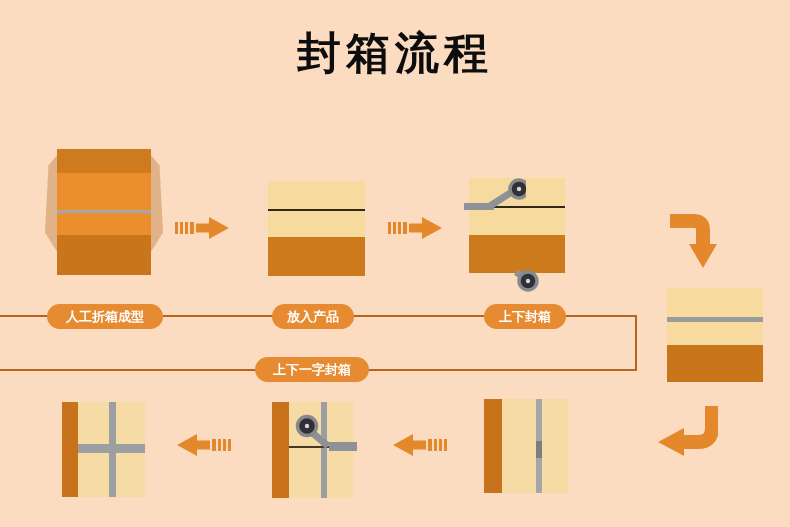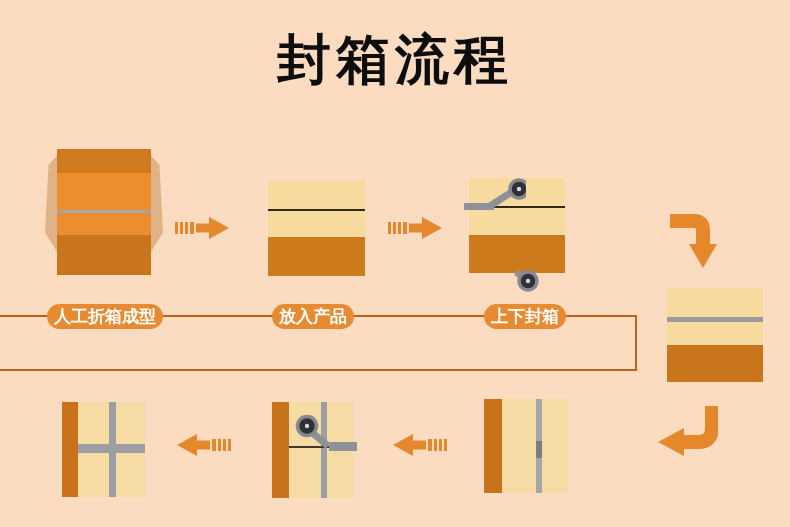--- a/index.html
+++ b/index.html
@@ -13,40 +13,40 @@
     --flap:#e0b287;
   }
   html,body{margin:0;padding:0;}
   .canvas{
     position:relative; width:790px; height:527px; overflow:hidden;
     background:var(--bg);
     font-family:"DejaVu Sans","Liberation Sans",sans-serif;
   }
   .title{
     position:absolute; left:0; top:24px; width:100%; margin:0;
-    text-align:center; font-size:54px; font-weight:bold; letter-spacing:5px;
+    text-align:center; font-size:44px; font-weight:bold; letter-spacing:5px;
     color:var(--title-text);
   }
   
   .carton{position:absolute; display:flex; flex-direction:column; z-index:2;}
   .carton.h{flex-direction:row;}
   .band{width:100%;}
   .carton.h .band{height:100%; width:auto;}
   
   .flap{position:absolute; background:var(--flap); z-index:1;}
   .flap.left{clip-path:polygon(100% 0, 25% 12%, 0 78%, 100% 100%);}
   .flap.right{clip-path:polygon(0 0, 75% 12%, 100% 78%, 0 100%);}
   
   .fline{position:absolute; background:var(--flow-line); z-index:1;}
   
   .pill{
     position:absolute; height:25px; border-radius:13px; z-index:3;
     background:var(--pill-bg); color:var(--pill-text);
     display:flex; align-items:center; justify-content:center;
-    font-size:17px; font-weight:600; white-space:nowrap;
+    font-size:13px; font-weight:600; white-space:nowrap;
   }
   .dash-arrow{position:absolute; z-index:2;}
   .dash-arrow.flip{transform:scaleX(-1);}
   .arrow-fill{fill:var(--arrow);}
   .elbow{position:absolute; z-index:2;}
   .elbow path{stroke:var(--arrow); stroke-width:14; fill:none;}
   .elbow polygon{fill:var(--arrow);}
   .tape-v{position:absolute; background:var(--tape-gray); z-index:3;}
   .tape-h{position:absolute; background:var(--tape-gray); z-index:3;}
   .tape-seg{position:absolute; background:var(--tape-dark); z-index:4;}
@@ -129,20 +129,21 @@
     <div class="band" style="height:37px; background:var(--carton-bottom);"></div>
   </div>
 
   <div class="fline" style="left:0; top:315px; width:637px; height:2px;"></div>
   <div class="fline" style="left:0; top:369px; width:637px; height:2px;"></div>
   <div class="fline" style="left:635px; top:315px; width:2px; height:56px;"></div>
 
   <div class="pill" style="left:47px; top:304px; width:116px;">人工折箱成型</div>
   <div class="pill" style="left:272px; top:304px; width:82px;">放入产品</div>
   <div class="pill" style="left:484px; top:304px; width:82px;">上下封箱</div>
+  <div class="pill" style="left:255px; top:357px; width:114px;">上下一字封箱</div>
 
   <svg class="elbow" style="left:652px; top:404px;" width="66" height="58" viewBox="0 0 66 58">
     <path d="M60,2 L60,24 Q60,38 46,38 L32,38"></path>
     <polygon points="32,24 32,52 6,38"></polygon>
   </svg>
 
   <div class="carton h" style="left:484px; top:399px; width:84px; height:94px;">
     <div class="band" style="width:18px; background:var(--carton-side);"></div>
     <div class="band" style="width:34px; background:#f6dba4;"></div>
     <div class="band" style="width:6px; background:#a4a6a8;"></div>

